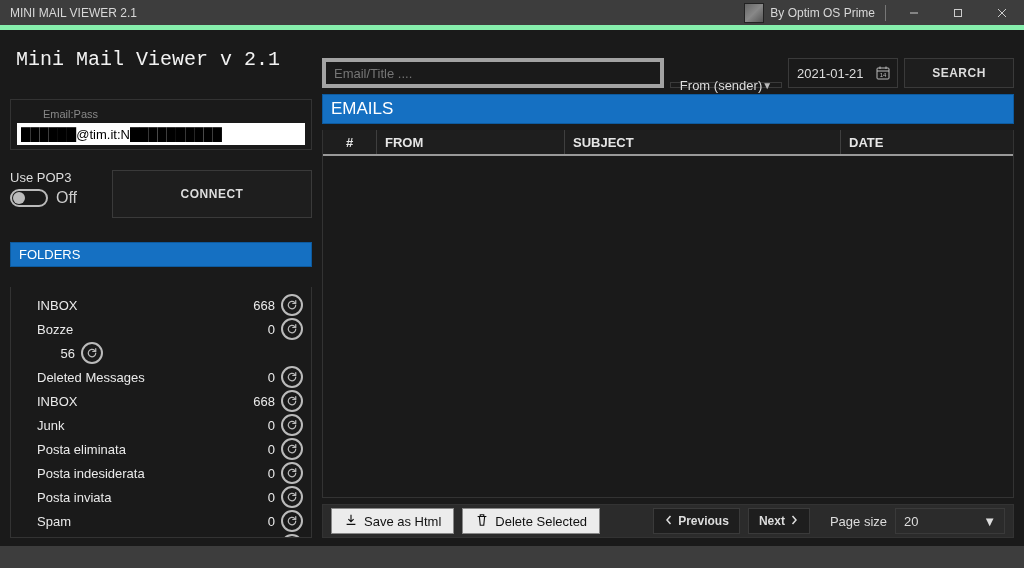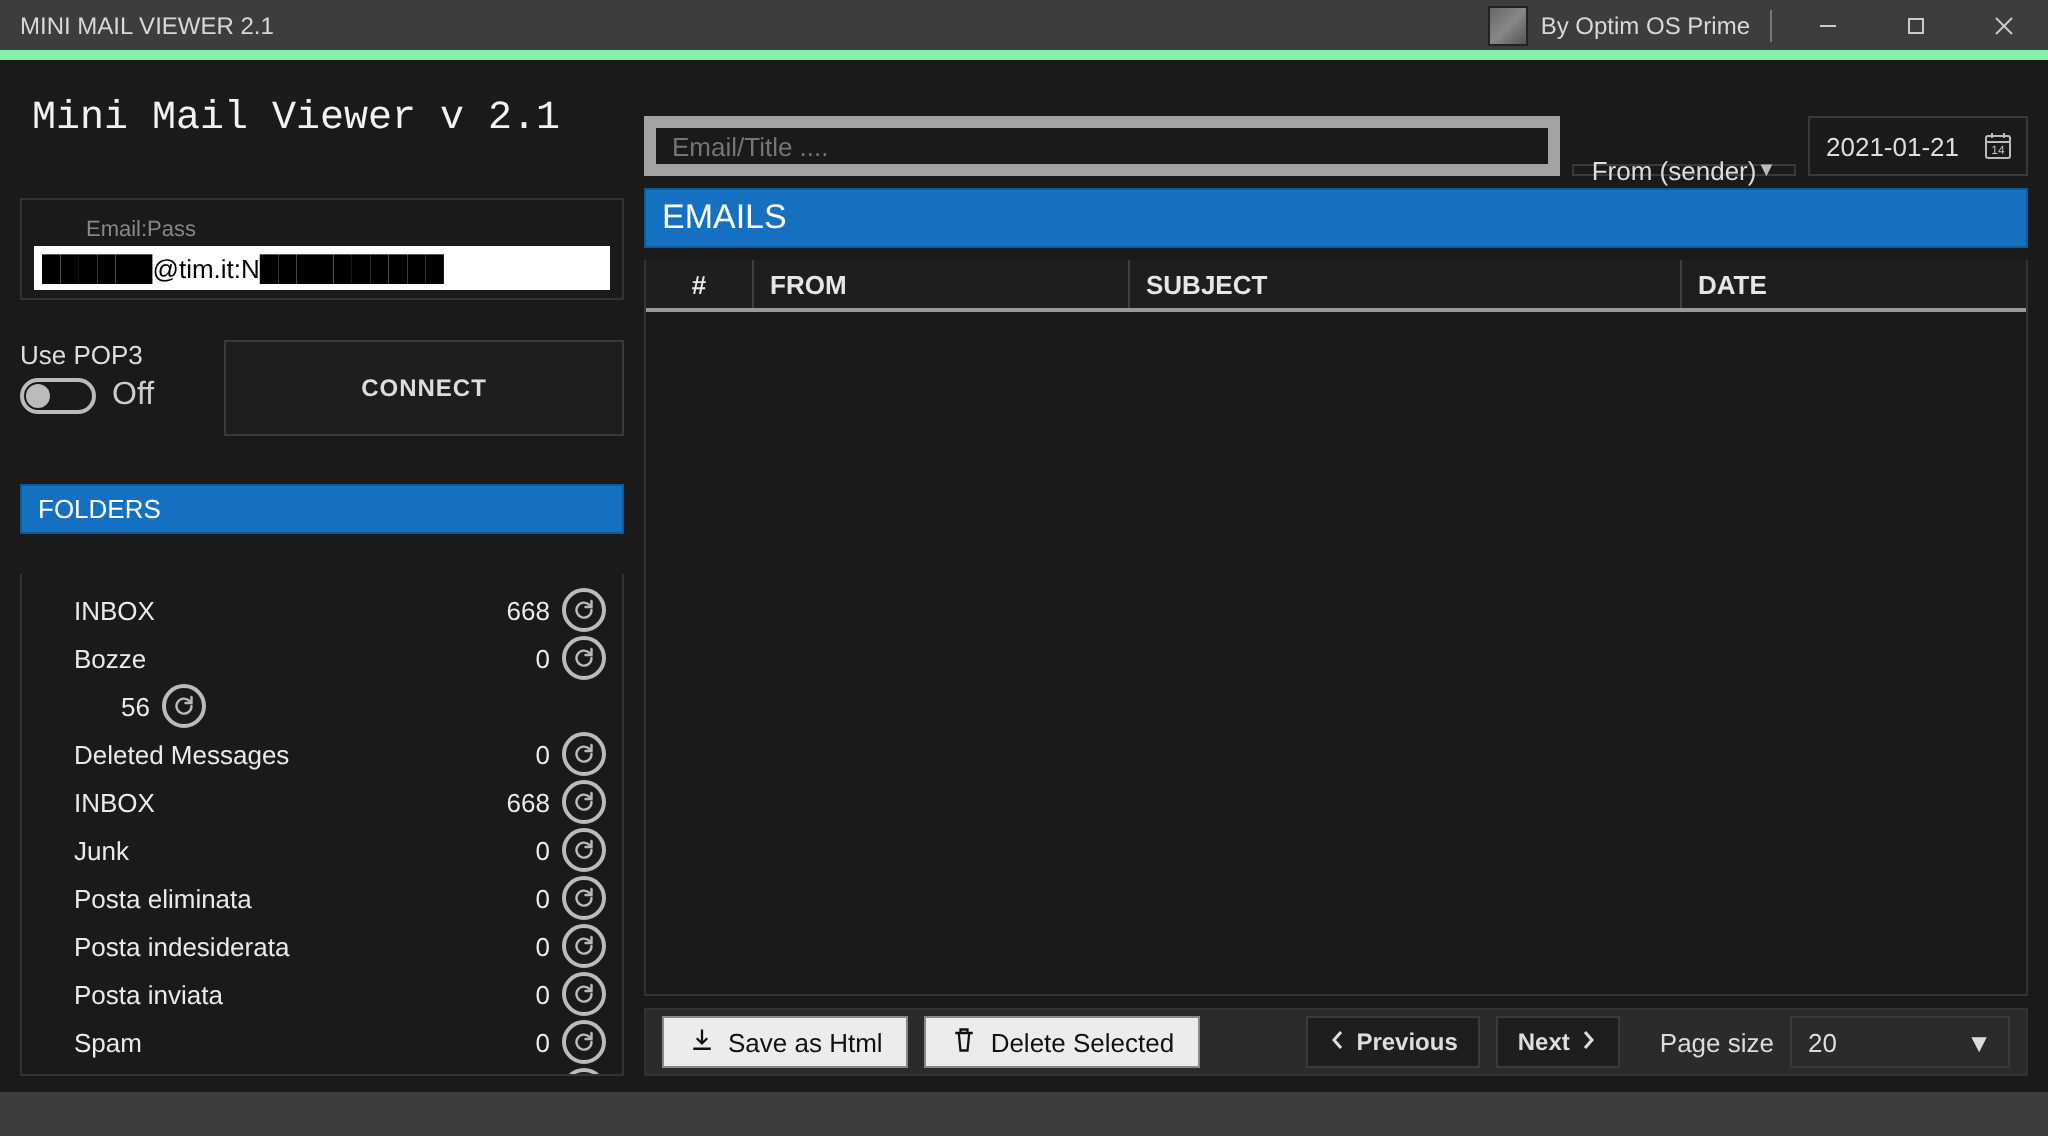--- a/index.html
+++ b/index.html
@@ -154,21 +154,21 @@
     display:flex; flex-direction:column;
     gap: 6px;
   }
   .search-row {
     display:flex; gap:6px; height: 30px;
     margin-top: 20px;
   }
   .search-input {
     flex:1;
     background: transparent;
-    border: 6px solid #a3a3a3;
+    border: 4px solid #a3a3a3;
     color: #888;
     padding: 4px 8px;
     font-size:13px;
   }
   .dropdown {
     width: 112px;
     border: 1px solid #3a3a3a;
     display:flex; align-items:center; justify-content:center;
     padding: 0 8px;
     font-size:13px;
@@ -437,20 +437,21 @@
         <span class="cal-icon">
           <svg viewBox="0 0 16 16" width="16" height="16">
               <rect x="2" y="3" width="12" height="11" rx="1" fill="none" stroke="currentColor"></rect>
               <line x1="2" y1="6" x2="14" y2="6" stroke="currentColor"></line>
               <line x1="5" y1="1.5" x2="5" y2="4" stroke="currentColor"></line>
               <line x1="11" y1="1.5" x2="11" y2="4" stroke="currentColor"></line>
               <text x="8" y="12" text-anchor="middle" font-size="6" fill="currentColor">14</text>
             </svg>
         </span>
       </div>
+      <div class="search-btn">SEARCH</div>
     </div>
 
     <div class="emails-header">EMAILS</div>
     <div class="grid-wrap">
       <div class="col-headers">
         <div class="col num">#</div>
         <div class="col from">FROM</div>
         <div class="col subject">SUBJECT</div>
         <div class="col date">DATE</div>
       </div>

